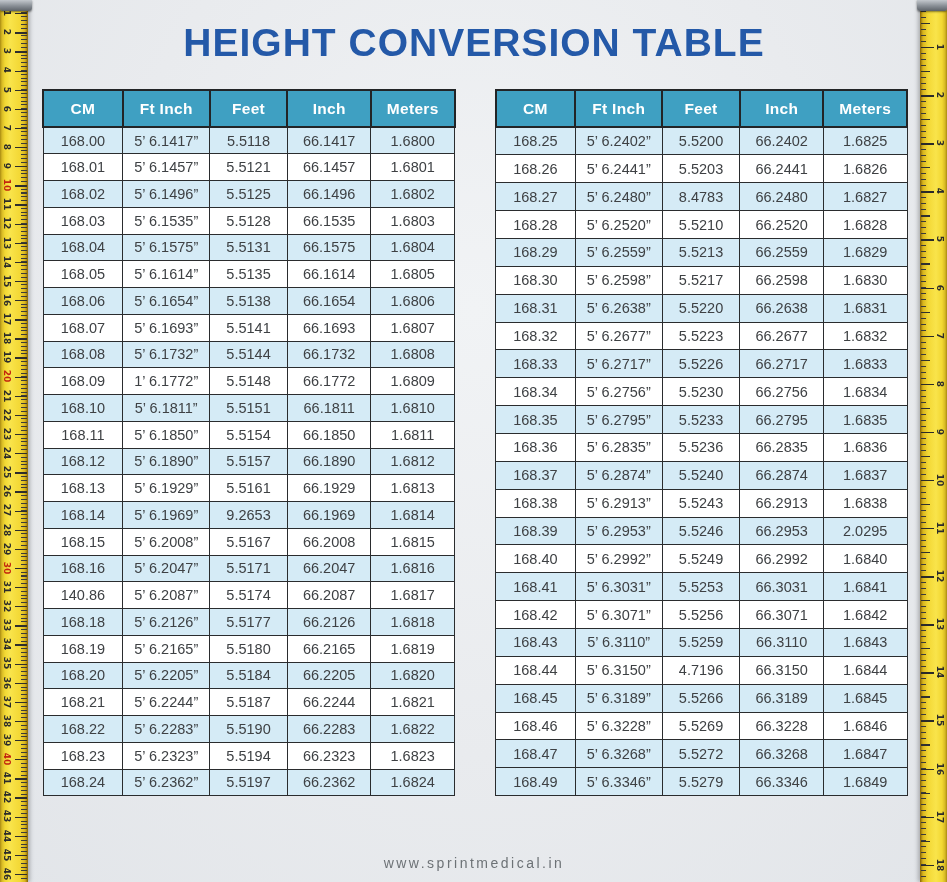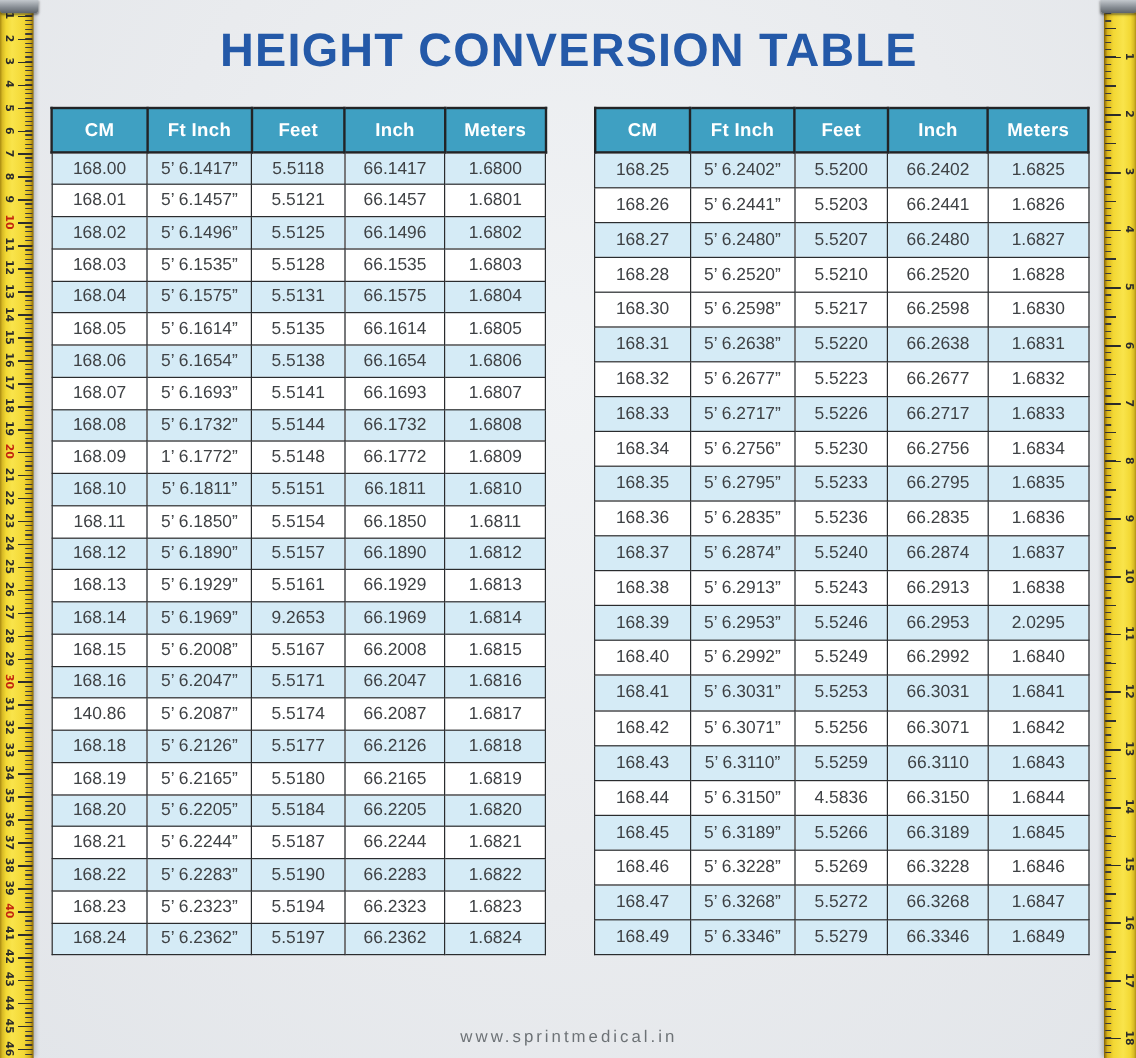--- a/index.html
+++ b/index.html
@@ -399,31 +399,38 @@
         <tr>
           <td>168.26</td>
           <td>5’ 6.2441”</td>
           <td>5.5203</td>
           <td>66.2441</td>
           <td>1.6826</td>
         </tr>
         <tr class="alt">
           <td>168.27</td>
           <td>5’ 6.2480”</td>
-          <td>5.5207</td>
+          <td>8.4783</td>
           <td>66.2480</td>
           <td>1.6827</td>
         </tr>
         <tr>
           <td>168.28</td>
           <td>5’ 6.2520”</td>
           <td>5.5210</td>
           <td>66.2520</td>
           <td>1.6828</td>
         </tr>
+        <tr class="alt">
+          <td>168.29</td>
+          <td>5’ 6.2559”</td>
+          <td>5.5213</td>
+          <td>66.2559</td>
+          <td>1.6829</td>
+        </tr>
         <tr>
           <td>168.30</td>
           <td>5’ 6.2598”</td>
           <td>5.5217</td>
           <td>66.2598</td>
           <td>1.6830</td>
         </tr>
         <tr class="alt">
           <td>168.31</td>
           <td>5’ 6.2638”</td>
@@ -511,21 +518,21 @@
         <tr class="alt">
           <td>168.43</td>
           <td>5’ 6.3110”</td>
           <td>5.5259</td>
           <td>66.3110</td>
           <td>1.6843</td>
         </tr>
         <tr>
           <td>168.44</td>
           <td>5’ 6.3150”</td>
-          <td>4.5836</td>
+          <td>4.7196</td>
           <td>66.3150</td>
           <td>1.6844</td>
         </tr>
         <tr class="alt">
           <td>168.45</td>
           <td>5’ 6.3189”</td>
           <td>5.5266</td>
           <td>66.3189</td>
           <td>1.6845</td>
         </tr>

